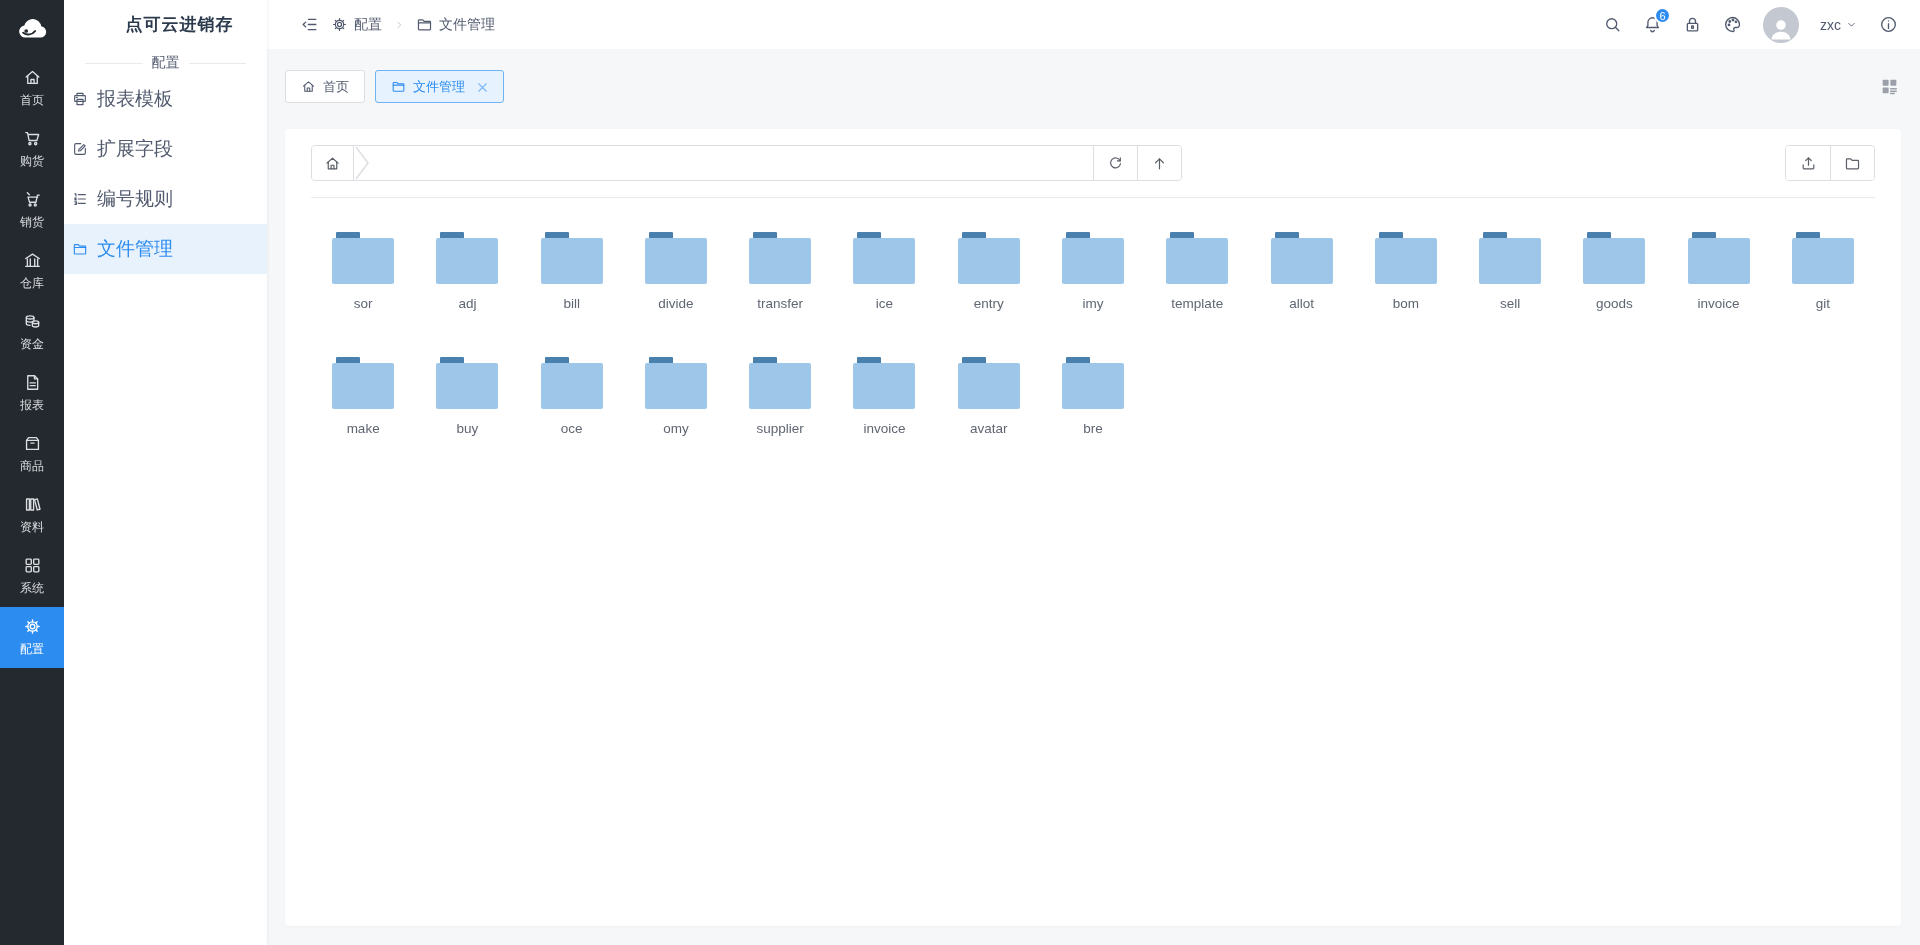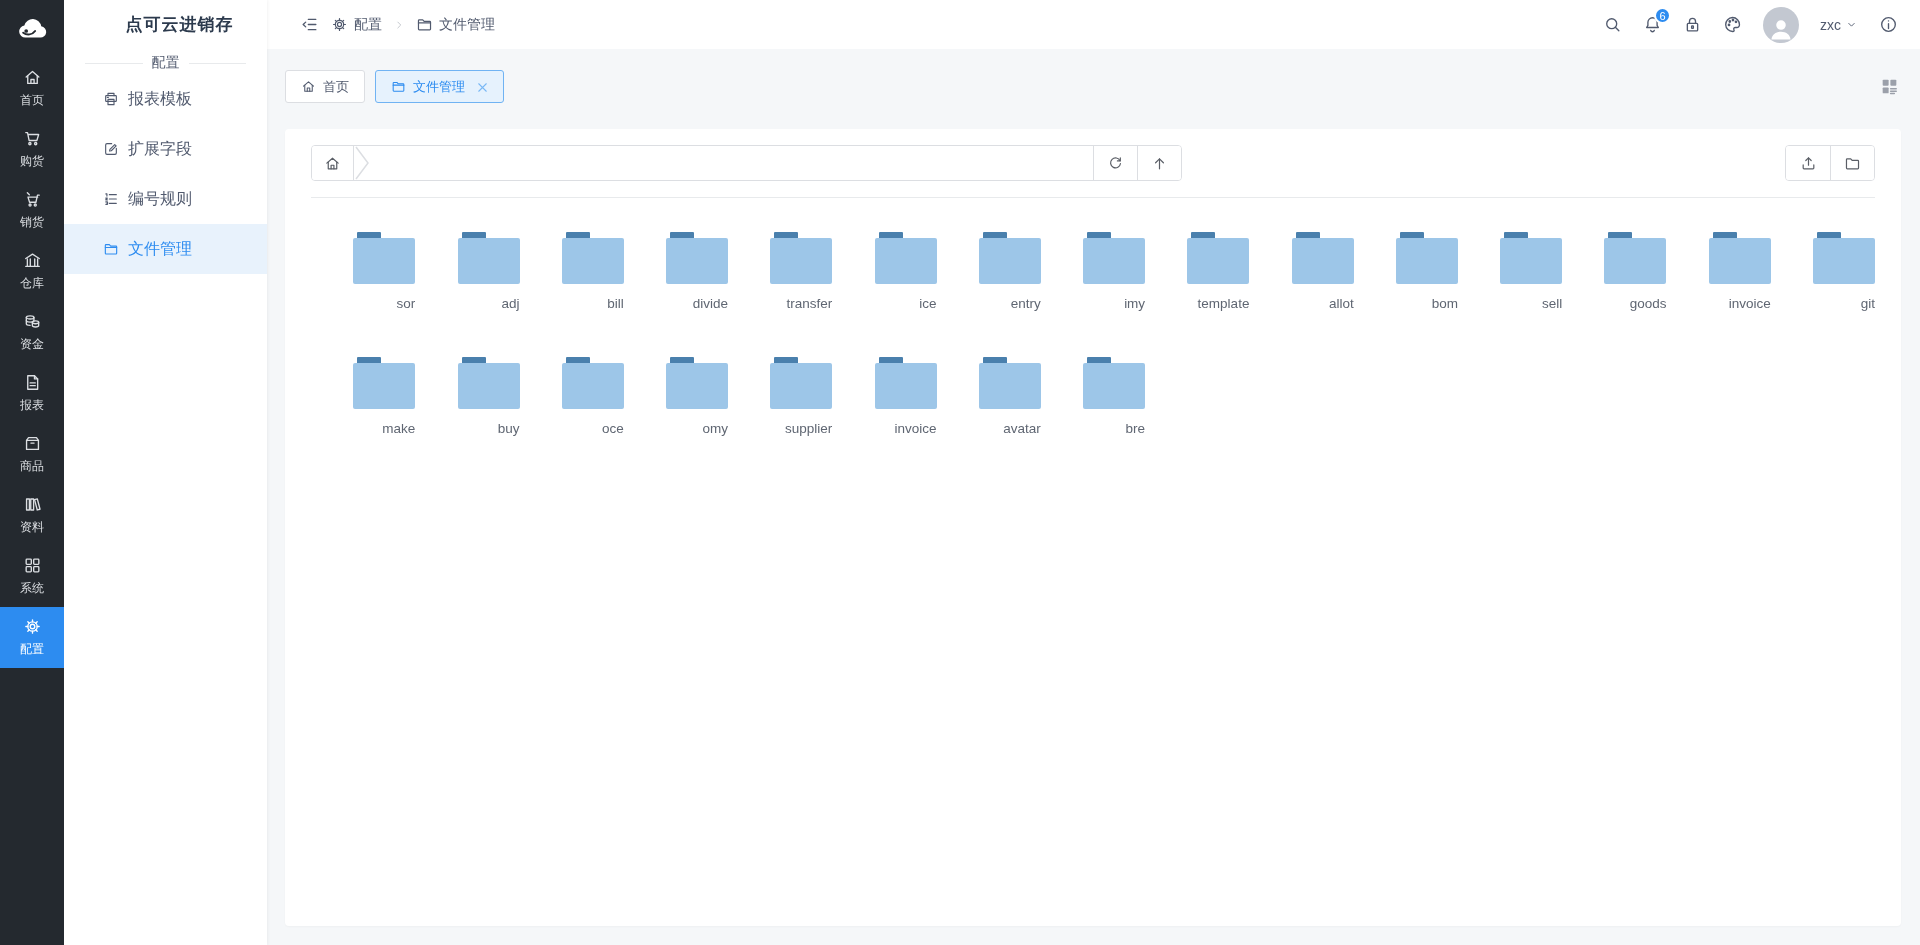--- a/index.html
+++ b/index.html
@@ -19,21 +19,21 @@
     font-size:12px; color:#dcdfe3; cursor:pointer; }
   .rail-item svg { width:19px; height:19px; }
   .rail-item.active { background:#2d8cf0; color:#fff; }
 
   
   .submenu { position:absolute; left:64px; top:0; width:203px; height:100%; background:#fff; z-index:30;
     box-shadow: 1px 0 3px rgba(0,0,0,.05); }
   .app-title { height:49px; line-height:49px; text-align:center; font-size:17px; font-weight:700; color:#2c3a4d; letter-spacing:1px;margin-left:28px; }
   .submenu-header { display:flex; align-items:center; color:#515a6e; font-size:14px; margin:5px 12px 2px; }
   .submenu-header::before, .submenu-header::after { content:""; flex:1; border-top:1px solid #e8eaec; margin:0 9px; }
-  .submenu-item { height:50px; display:flex; align-items:center; gap:9px; padding-left:39px; font-size:16px; color:#515a6e; cursor:pointer; }
+  .submenu-item { height:50px; display:flex; align-items:center; gap:9px; padding-left:8px; font-size:19px; color:#515a6e; cursor:pointer; }
   .submenu-item svg { width:16px; height:16px; }
   .submenu-item.active { background:#e8f2fc; color:#2d8cf0; }
 
   
   .header { position:absolute; left:267px; top:0; right:0; height:49px; background:#fff; display:flex; align-items:center; z-index:20; }
   .breadcrumb { display:flex; align-items:center; gap:10px; padding-left:33px; font-size:14px; color:#515a6e; }
   .breadcrumb .bc-ic { width:17px; height:17px; }
   .crumb { display:flex; align-items:center; gap:6px; cursor:pointer; }
   .bc-sep { width:14px; height:14px; color:#c5c8ce; }
   .collapse-btn { width:19px; height:19px; color:#515a6e; cursor:pointer; margin-right:2px; }
@@ -66,21 +66,21 @@
   .home-btn { width:42px; border-right:1px solid #dcdee2; }
   .path-input { flex:1; position:relative; display:flex; align-items:center; cursor:text; }
   .path-chevron { height:34px; width:15px; color:#dcdee2; margin-left:1px; }
   .refresh-btn, .up-btn { border-left:1px solid #dcdee2; }
   .actions { margin-left:auto; display:flex; height:36px; border:1px solid #dcdee2; border-radius:4px; overflow:hidden; }
   .actions .tool-btn + .tool-btn { border-left:1px solid #dcdee2; }
   .rule { border-top:1px solid #e8eaec; margin:16px 26px 0; }
 
   
   .grid { display:flex; flex-wrap:wrap; padding:34px 26px 10px; }
-  .cell { width:6.6666%; display:flex; flex-direction:column; align-items:flex-end; margin-bottom:46px; cursor:pointer; }
+  .cell { width:6.6666%; display:flex; flex-direction:column; align-items:center; margin-bottom:46px; cursor:pointer; }
   .folder-ic { position:relative; width:62px; height:52px; }
   .folder-tab { position:absolute; left:4px; top:0; width:24px; height:13px; border-radius:1px; }
   .folder-body { position:absolute; left:0; top:6px; right:0; bottom:0; border-radius:2px; }
   .cell-label { margin-top:12px; font-size:13.5px; color:#5f6672; }
 </style>
 </head>
 <body>
 
 <svg width="0" height="0" style="position:absolute" aria-hidden="true">
   <defs>

